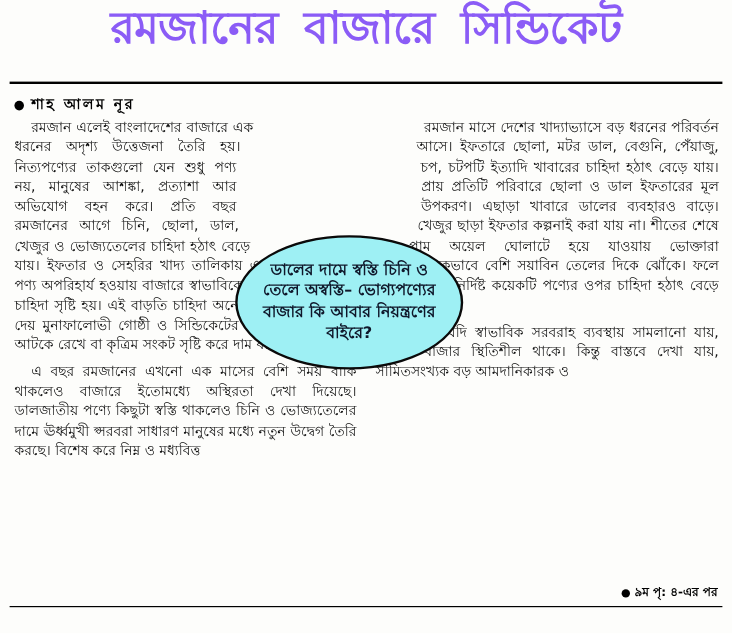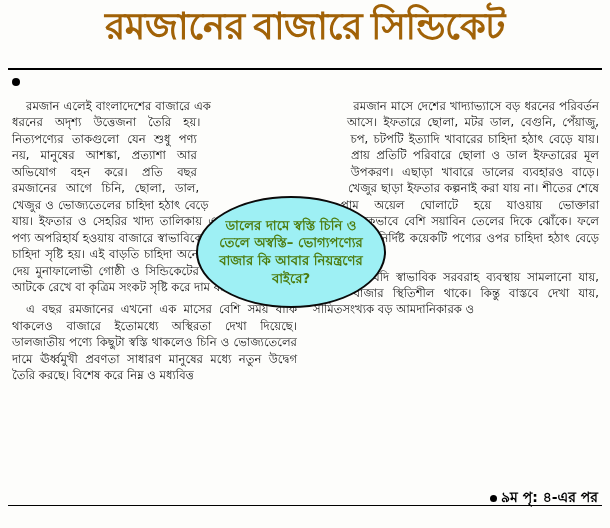--- a/index.html
+++ b/index.html
@@ -17,25 +17,25 @@
     background: #fdfdfb;
     overflow: hidden;
     box-sizing: border-box;
   }
   .headline {
     position: absolute;
     left: 0;
     top: 6px;
     width: 610px;
     text-align: center;
-    font-family: Liberation Serif, serif;
+    font-family: Liberation Mono, monospace;
     font-weight: bold;
     font-size: 37px;
     letter-spacing: -0.5px;
-    color: #a16207;
+    color: #8b5cf6;
     line-height: 1.15;
   }
   .rule {
     position: absolute;
     left: 8px;
     width: 594px;
     height: 2px;
     background: #000;
   }
   .rule-top { top: 68px; }
@@ -116,21 +116,21 @@
     justify-content: center;
     padding: 6px 10px;
     z-index: 5;
   }
   .pullquote .pq-text {
     font-family: "DejaVu Sans", sans-serif;
     font-weight: bold;
     font-size: 13.2px;
     line-height: 1.34;
     text-align: center;
-    color: #4d7c0f;
+    color: #0f172a;
   }
 
   
   .wrap-left {
     float: right;
     width: 100px;
     height: 118px;
     shape-outside: ellipse(52px 59px at 50% 50%);
     margin: 0;
   }
@@ -140,21 +140,21 @@
     height: 118px;
     shape-outside: ellipse(38px 59px at 0% 50%);
     margin: 0;
   }
 
   .jumpline {
     position: absolute;
     right: 12px;
     top: 486px;
     font-family: "DejaVu Sans", sans-serif;
-    font-size: 14px;
+    font-size: 10px;
     font-weight: bold;
     color: #000;
   }
   .jumpline .dot {
     display: inline-block;
     width: 7px;
     height: 7px;
     background: #000;
     border-radius: 50%;
     margin-right: 4px;
@@ -165,26 +165,27 @@
 <body>
 
 <div id="page">
 
   <div class="headline">রমজানের বাজারে সিন্ডিকেট</div>
 
   <div class="rule rule-top"></div>
 
   <div class="byline">
     <span class="bullet"></span>
+    <span>শাহ আলম নূর</span>
   </div>
 
   <div class="col col-left">
     <div class="wrap-left"></div>
     <p>রমজান এলেই বাংলাদেশের বাজারে এক ধরনের অদৃশ্য উত্তেজনা তৈরি হয়। নিত্যপণ্যের তাকগুলো যেন শুধু পণ্য নয়, মানুষের আশঙ্কা, প্রত্যাশা আর অভিযোগ বহন করে। প্রতি বছর রমজানের আগে চিনি, ছোলা, ডাল, খেজুর ও ভোজ্যতেলের চাহিদা হঠাৎ বেড়ে যায়। ইফতার ও সেহরির খাদ্য তালিকায় এসব পণ্য অপরিহার্য হওয়ায় বাজারে স্বাভাবিকের তুলনায় কয়েকগুণ চাহিদা সৃষ্টি হয়। এই বাড়তি চাহিদা অনেক সময়ই সুযোগ করে দেয় মুনাফালোভী গোষ্ঠী ও সিন্ডিকেটের জন্য, যারা সরবরাহ আটকে রেখে বা কৃত্রিম সংকট সৃষ্টি করে দাম বাড়িয়ে দেয়।</p>
-    <p>এ বছর রমজানের এখনো এক মাসের বেশি সময় বাকি থাকলেও বাজারে ইতোমধ্যে অস্থিরতা দেখা দিয়েছে। ডালজাতীয় পণ্যে কিছুটা স্বস্তি থাকলেও চিনি ও ভোজ্যতেলের দামে ঊর্ধ্বমুখী প্রবণতা সাধারণ মানুষের মধ্যে নতুন উদ্বেগ তৈরি করছে। বিশেষ করে নিম্ন ও মধ্যবিত্ত</p>
+    <p>এ বছর রমজানের এখনো এক মাসের বেশি সময় বাকি থাকলেও বাজারে ইতোমধ্যে অস্থিরতা দেখা দিয়েছে। ডালজাতীয় পণ্যে কিছুটা স্বস্তি থাকলেও চিনি ও ভোজ্যতেলের দামে ঊর্ধ্বমুখী প্সরবরা সাধারণ মানুষের মধ্যে নতুন উদ্বেগ তৈরি করছে। বিশেষ করে নিম্ন ও মধ্যবিত্ত</p>
   </div>
 
   <div class="col col-right">
     <div class="wrap-right"></div>
     <p>রমজান মাসে দেশের খাদ্যাভ্যাসে বড় ধরনের পরিবর্তন আসে। ইফতারে ছোলা, মটর ডাল, বেগুনি, পেঁয়াজু, চপ, চটপটি ইত্যাদি খাবারের চাহিদা হঠাৎ বেড়ে যায়। প্রায় প্রতিটি পরিবারে ছোলা ও ডাল ইফতারের মূল উপকরণ। এছাড়া খাবারে ডালের ব্যবহারও বাড়ে। খেজুর ছাড়া ইফতার কল্পনাই করা যায় না। শীতের শেষে পাম অয়েল ঘোলাটে হয়ে যাওয়ায় ভোক্তারা তুলনামূলকভাবে বেশি সয়াবিন তেলের দিকে ঝোঁকে। ফলে রমজান ঘিরে নির্দিষ্ট কয়েকটি পণ্যের ওপর চাহিদা হঠাৎ বেড়ে যায়।</p>
     <p>এই চাপ যদি স্বাভাবিক সরবরাহ ব্যবস্থায় সামলানো যায়, তাহলে বাজার স্থিতিশীল থাকে। কিন্তু বাস্তবে দেখা যায়, সীমিতসংখ্যক বড় আমদানিকারক ও</p>
   </div>
 
   <div class="pullquote">
     <div class="pq-text">ডালের দামে স্বস্তি চিনি ও তেলে অস্বস্তি– ভোগ্যপণ্যের বাজার কি আবার নিয়ন্ত্রণের বাইরে?</div>

